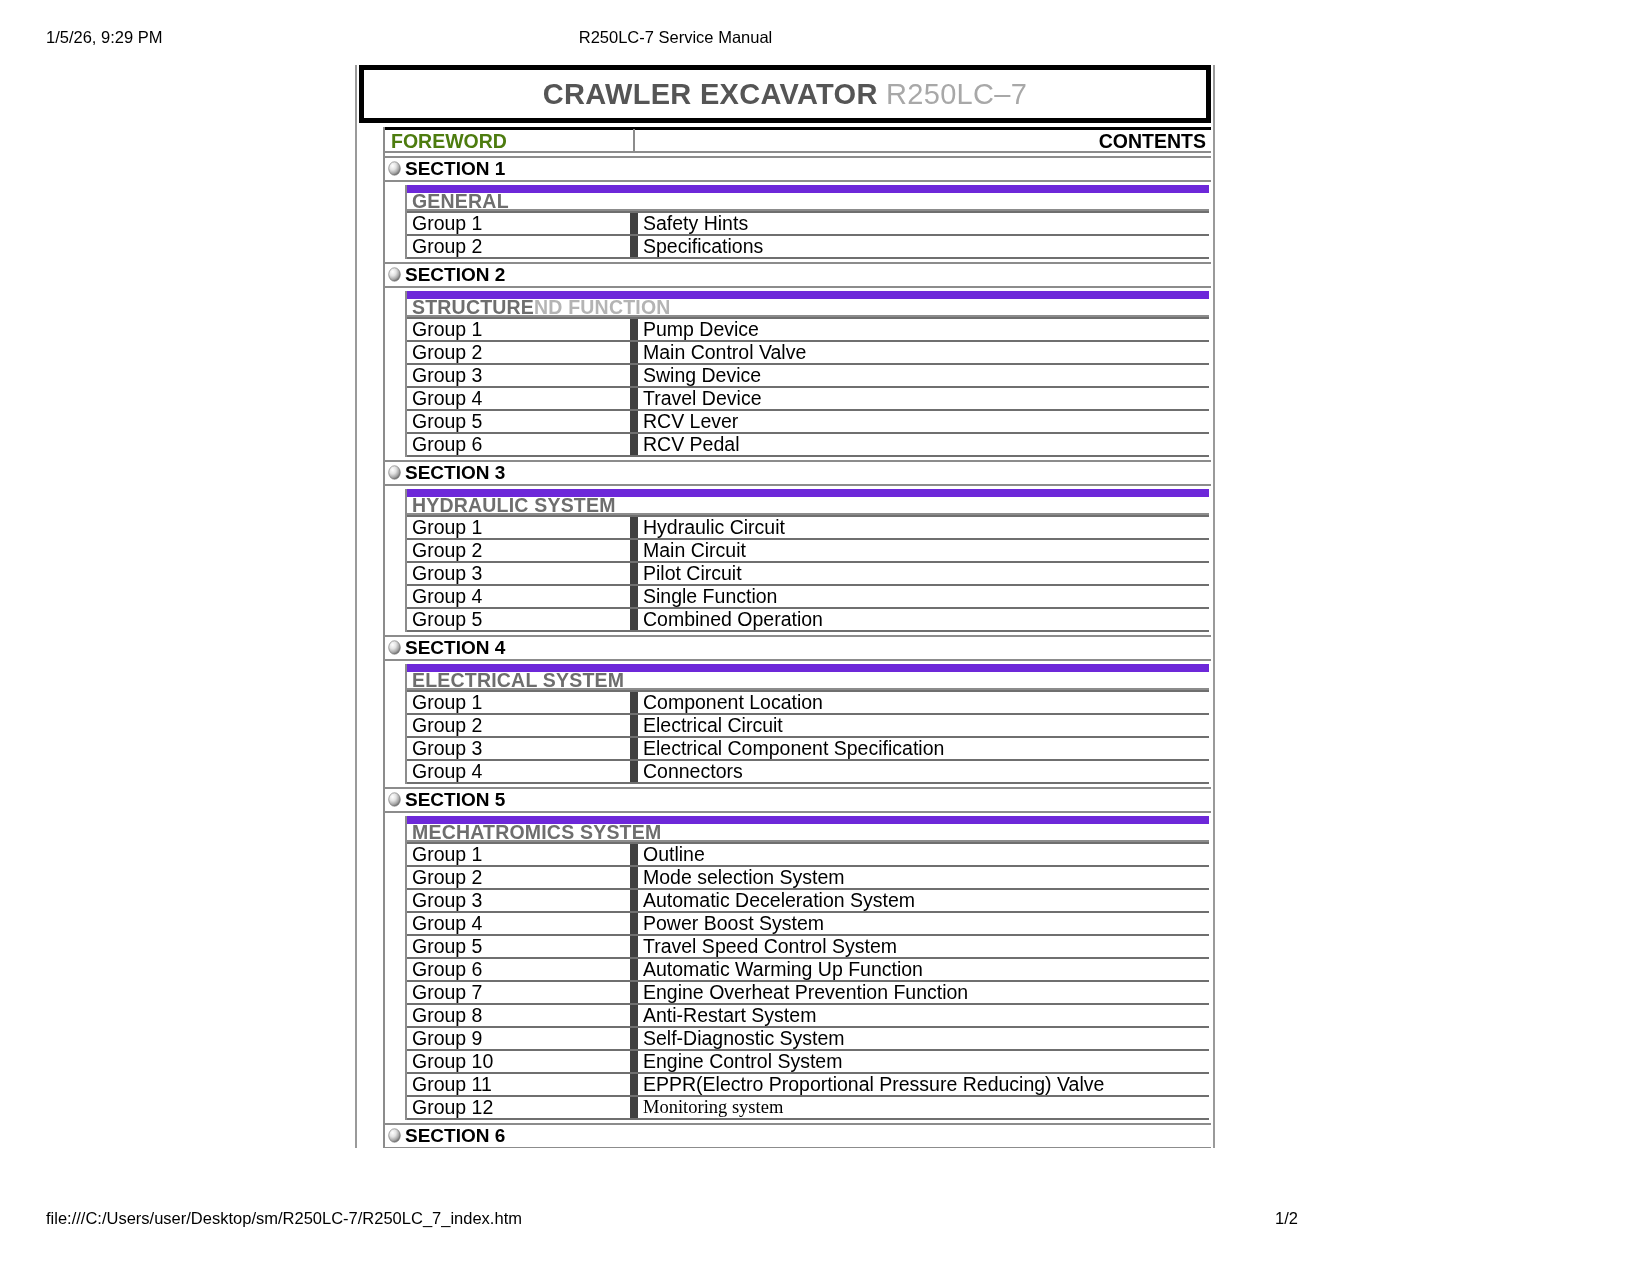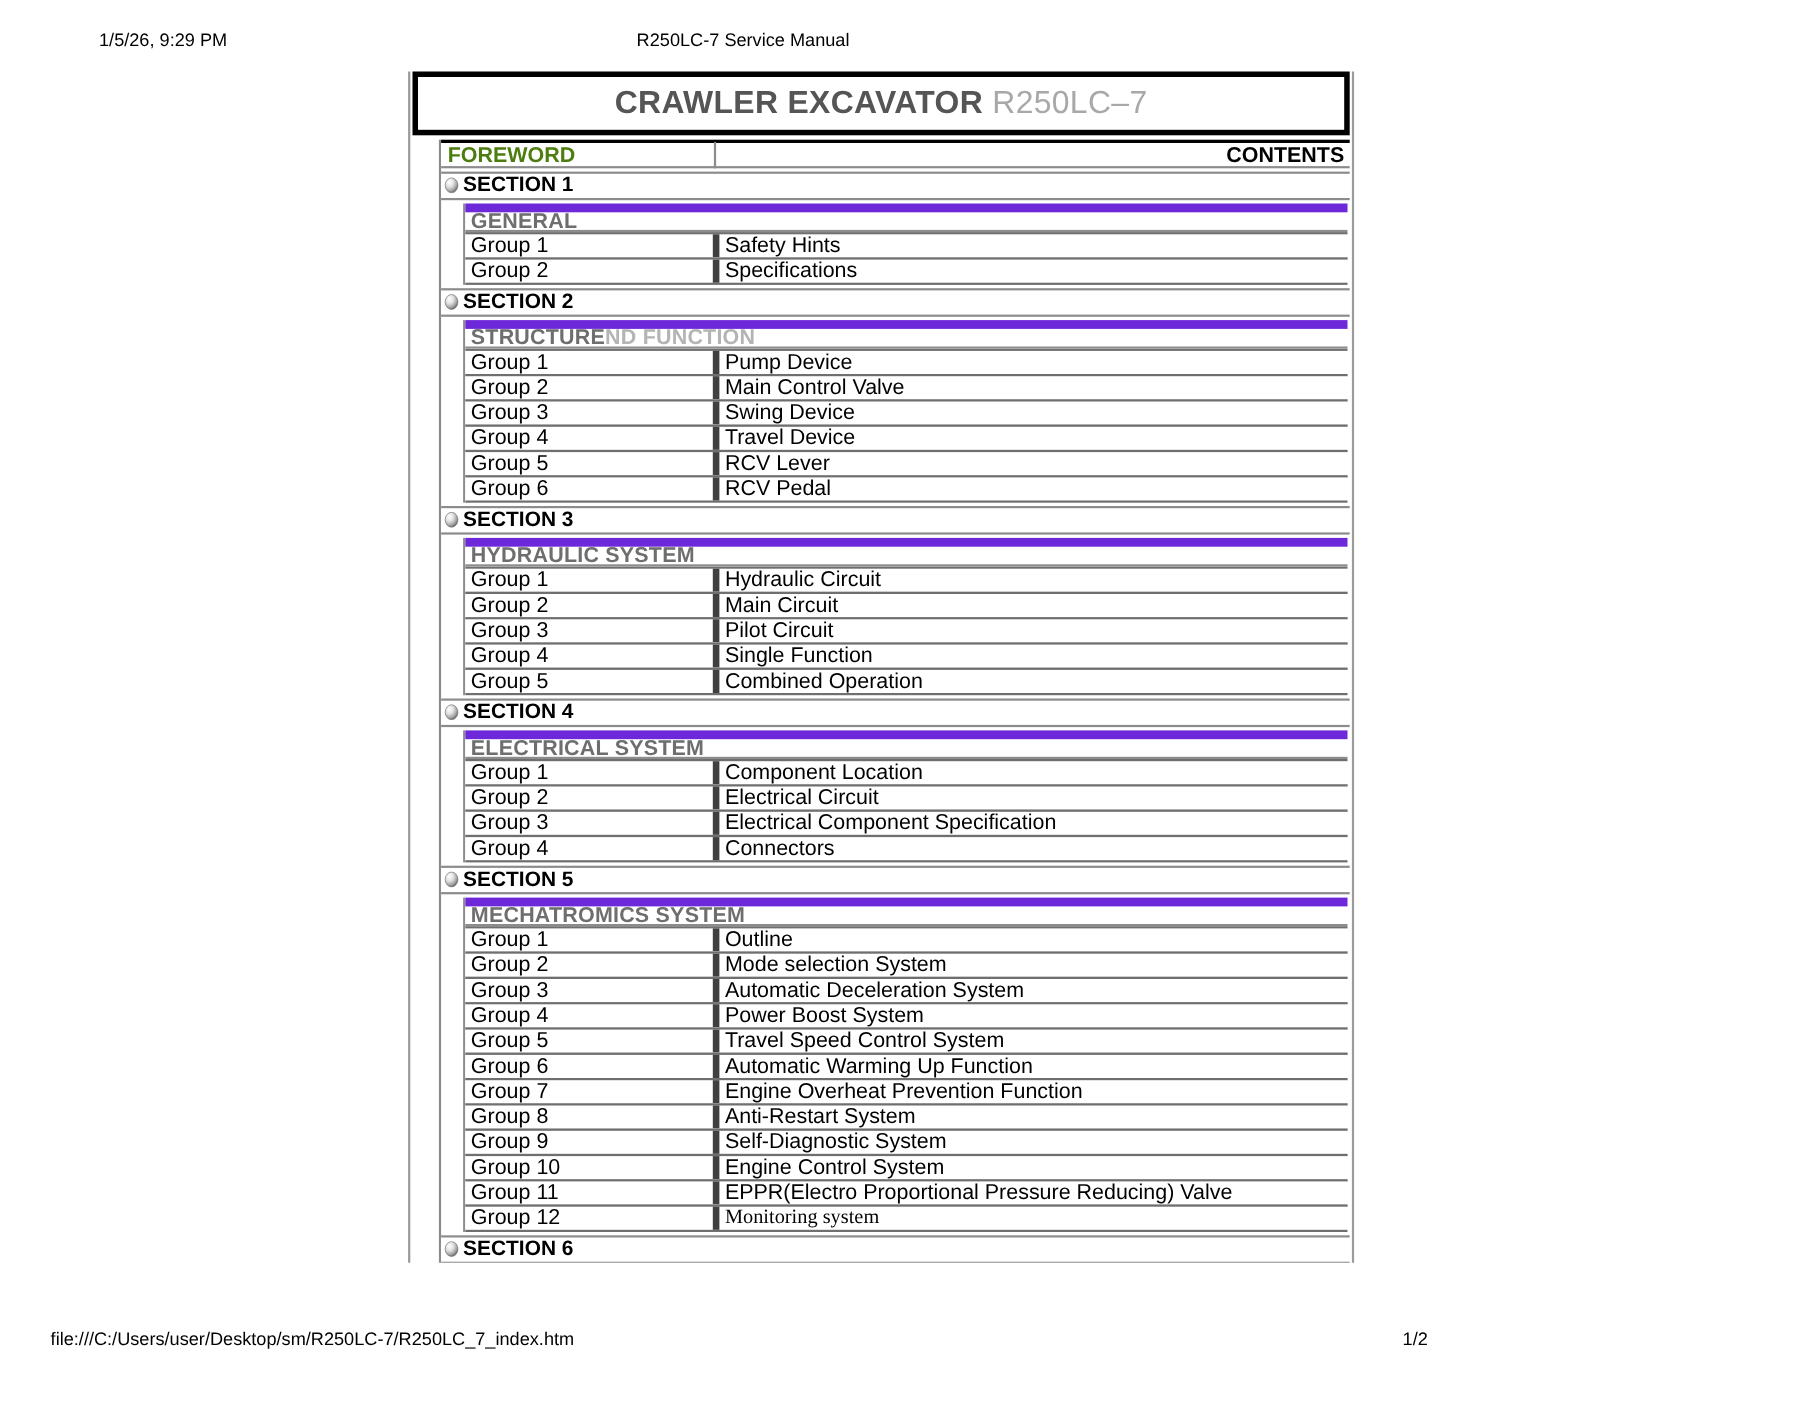--- a/index.html
+++ b/index.html
@@ -24,21 +24,20 @@
     width: 1650px;
     height: 24px;
     font-size: 16.5px;
     color: #000;
   }
   .page-header .hdr-date {
     position: absolute;
     left: 46px;
     top: 0;
     white-space: nowrap;
-    margin-left: 44px;
   }
   .page-header .hdr-title {
     position: absolute;
     left: 0;
     top: 0;
     width: 1351px;
     text-align: center;
     white-space: nowrap;
   }
 
@@ -61,21 +60,21 @@
   .page-footer .ftr-page {
     position: absolute;
     right: 46px;
     top: 0;
     white-space: nowrap;
   }
 
   
   .doc-clip {
     position: absolute;
-    left: 16px;
+    left: 0;
     top: 62px;
     width: 1464px;
     height: 1086px;
     overflow: hidden;
   }
 
   .doc {
     position: absolute;
     left: 355px;
     top: 0;
@@ -217,21 +216,21 @@
     display: flex;
     align-items: center;
     margin-top: -2px;
     margin-right: 2px;
   }
   .row-group.first-group { margin-top: 0; }
   .grp-no {
     width: 231px;
     box-sizing: border-box;
     padding-left: 5px;
-    border-right: 6px solid #404040;
+    border-right: 8px solid #404040;
     font-size: 19.5px;
     color: #000;
     line-height: 23px;
     white-space: nowrap;
     align-self: stretch;
     display: flex;
     align-items: center;
   }
   .grp-name {
     flex: 1;

